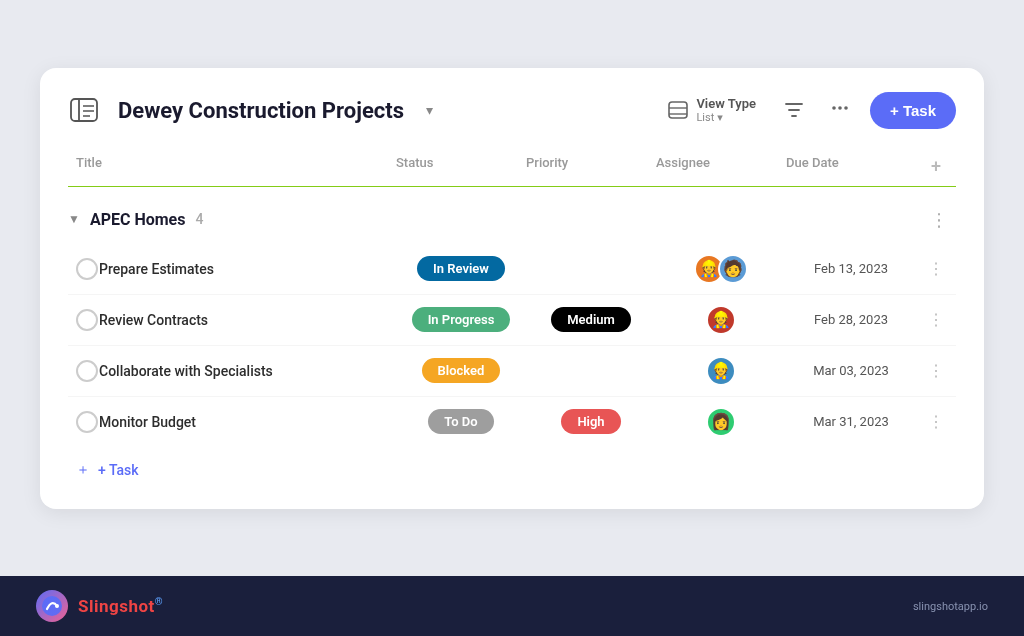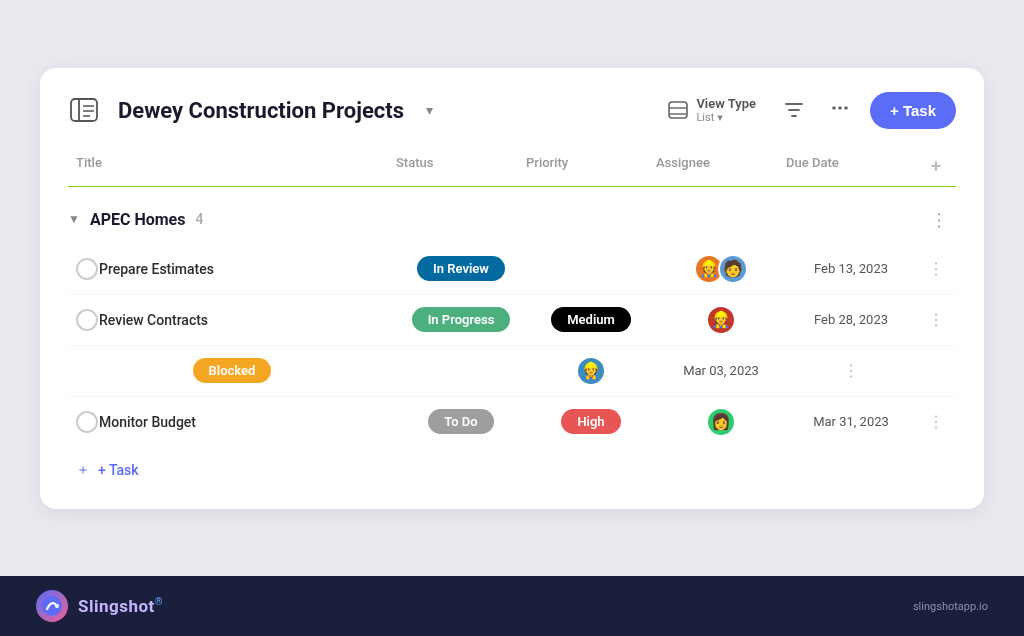--- a/index.html
+++ b/index.html
@@ -272,21 +272,21 @@
       font-weight: 800;
       font-size: 14px;
     }
     .footer-name {
       color: #fff;
       font-size: 17px;
       font-weight: 700;
       letter-spacing: 0.5px;
     }
     .footer-name span {
-      color: #c4b5fd;
+      color: #ef4444;
     }
     .footer-url {
       color: #8892b0;
       font-size: 11px;
     }
     
     .icon-svg {
       display: inline-flex;
       align-items: center;
       justify-content: center;
@@ -395,20 +395,24 @@
           </div>
           <div class="task-assignee">
             <div class="avatars">
               <div class="avatar" style="background: rgb(192, 57, 43); font-size: 16px;">👷</div>
             </div>
           </div>
           <div class="task-duedate">Feb 28, 2023</div>
           <div class="task-more">⋮</div>
         </div>
         <div class="task-row">
+          <div class="task-title-cell">
+            <div class="task-checkbox"></div>
+            <span class="task-name">Collaborate with Specialists</span>
+          </div>
           <div class="task-status">
             <span class="badge badge-blocked">Blocked</span>
           </div>
           <div class="task-priority"></div>
           <div class="task-assignee">
             <div class="avatars">
               <div class="avatar" style="background: rgb(61, 140, 191); font-size: 16px;">👷</div>
             </div>
           </div>
           <div class="task-duedate">Mar 03, 2023</div>

